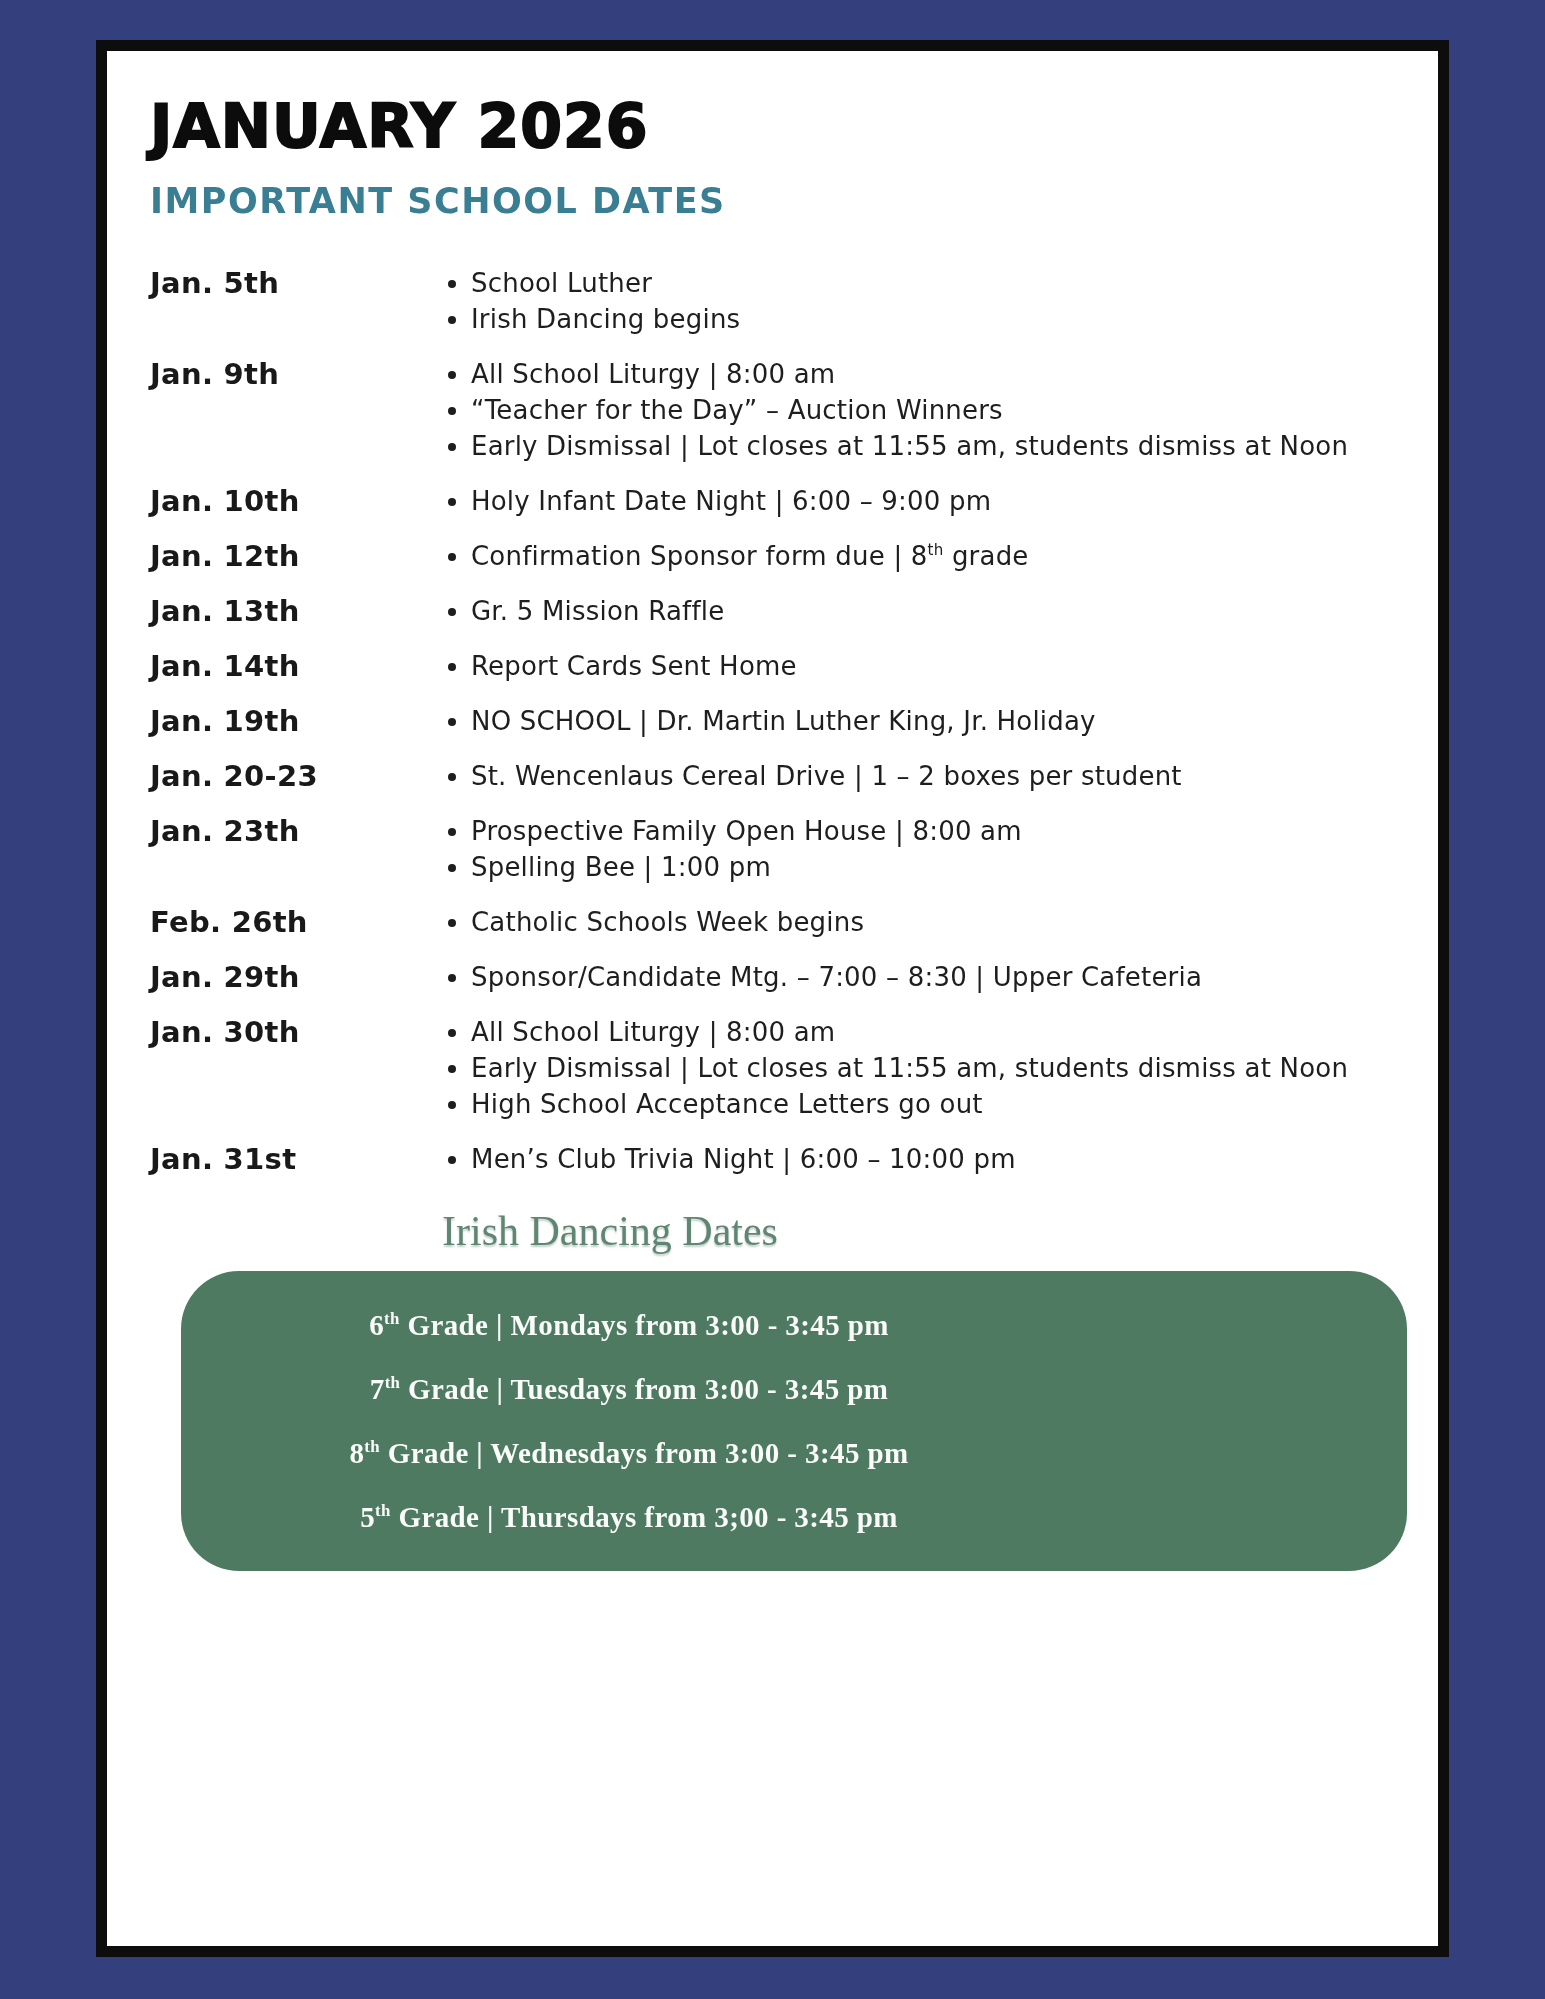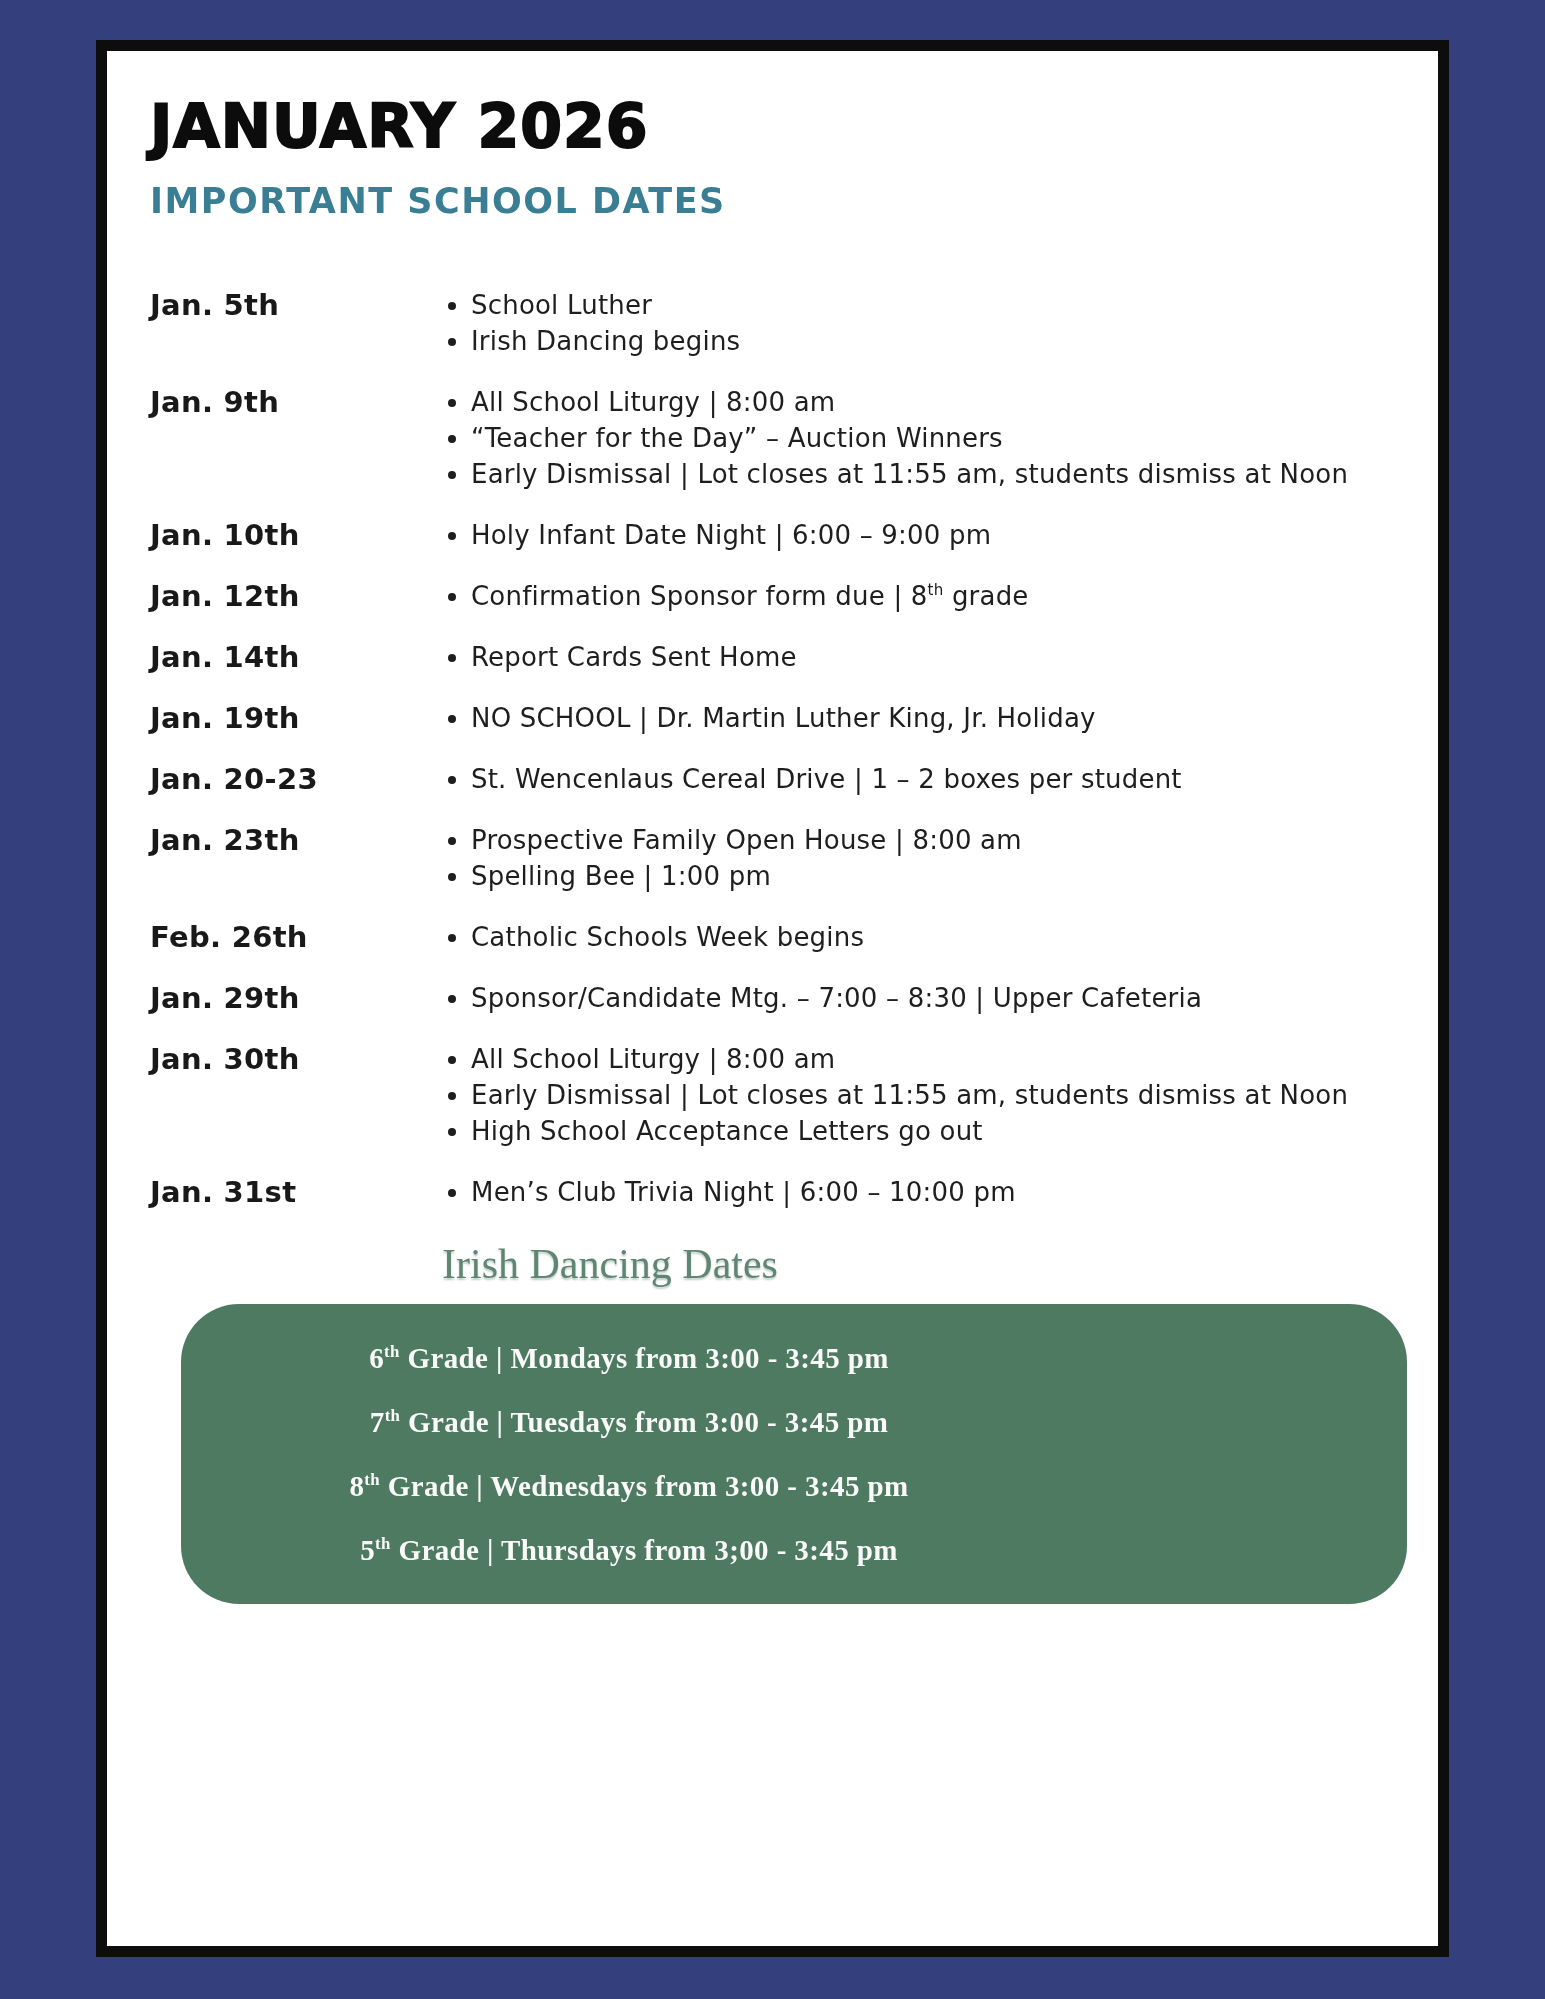--- a/index.html
+++ b/index.html
@@ -46,24 +46,24 @@
   }
   .subtitle {
     margin: 20px 0 0 0;
     font-size: 35px;
     line-height: 43px;
     font-weight: bold;
     letter-spacing: 1.5px;
     color: #3a7e94;
   }
   .events {
-    margin-top: 64px;
+    margin-top: 42px;
     display: flex;
     flex-direction: column;
-    gap: 25px;
+    gap: 19px;
   }
   .event-row {
     display: flex;
     align-items: flex-start;
   }
   .event-date {
     flex: 0 0 295px;
     font-size: 29px;
     line-height: 36px;
     font-weight: bold;
@@ -156,20 +156,26 @@
               <li>Holy Infant Date Night | 6:00 – 9:00 pm</li>
             </ul>
           </div>
           <div class="event-row">
             <div class="event-date">Jan. 12th</div>
             <ul class="event-items">
               <li>Confirmation Sponsor form due | 8<sup>th</sup> grade</li>
             </ul>
           </div>
           <div class="event-row">
+            <div class="event-date">Jan. 13th</div>
+            <ul class="event-items">
+              <li>Gr. 5 Mission Raffle</li>
+            </ul>
+          </div>
+          <div class="event-row">
             <div class="event-date">Jan. 14th</div>
             <ul class="event-items">
               <li>Report Cards Sent Home</li>
             </ul>
           </div>
           <div class="event-row">
             <div class="event-date">Jan. 19th</div>
             <ul class="event-items">
               <li>NO SCHOOL | Dr. Martin Luther King, Jr. Holiday</li>
             </ul>

